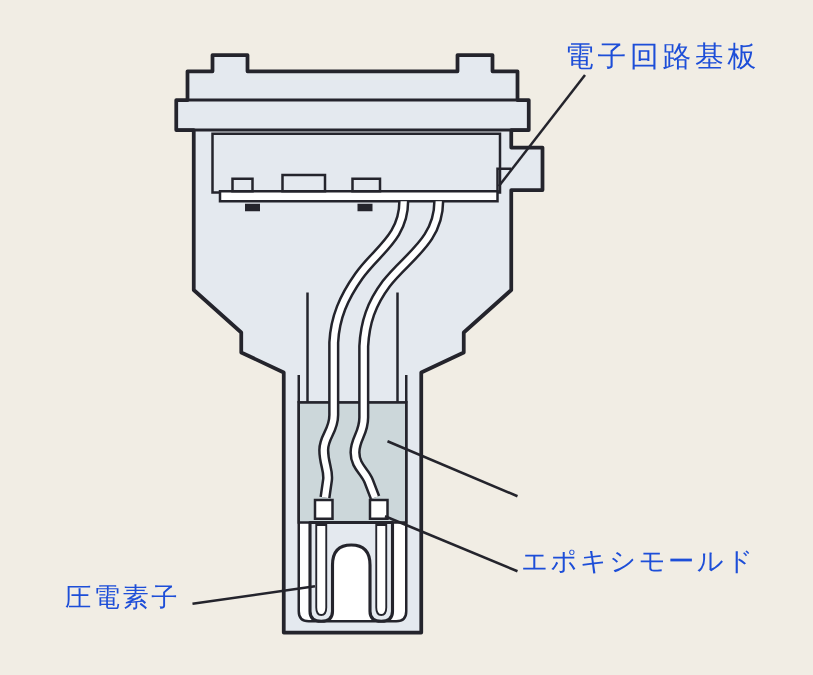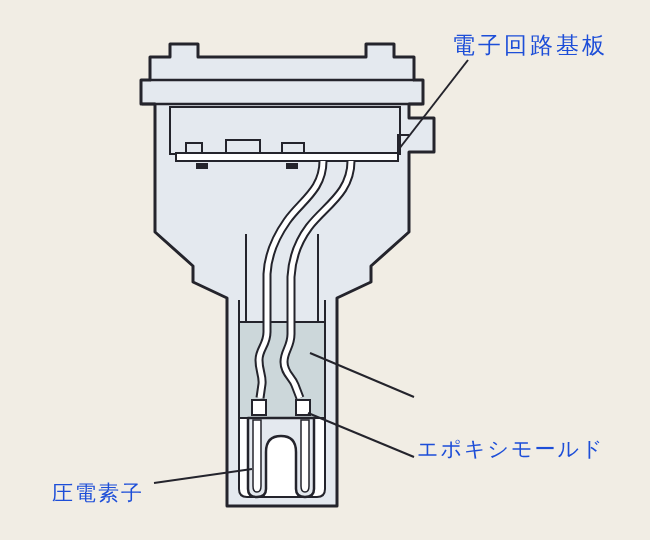--- a/index.html
+++ b/index.html
@@ -23,21 +23,21 @@
     color:#1d4ed8;
     font-size:21px;
     font-weight:500;
     letter-spacing:2px;
     white-space:nowrap;
     user-select:none;
   }
   .label-circuit-board{ left:452px; top:30px; font-size:23px; letter-spacing:3px; }
   .label-epoxy{ left:417px; top:389px;margin-top:46px; }
   .label-piezo-board{ left:417px; top:445px; }
-  .label-piezo-element{ left:52px; top:479px; }
+  .label-piezo-element{ left:52px; top:464px; }
 </style>
 </head>
 <body>
 
 <div class="stage">
 
   <svg width="650" height="540" viewBox="0 0 650 540">
 
     <path d="M150 57 L170 57 L170 44 L198 44 L198 57 L366 57 L366 44 L394 44 L394 57 L414 57
              L414 80 L423 80 L423 104 L409 104

